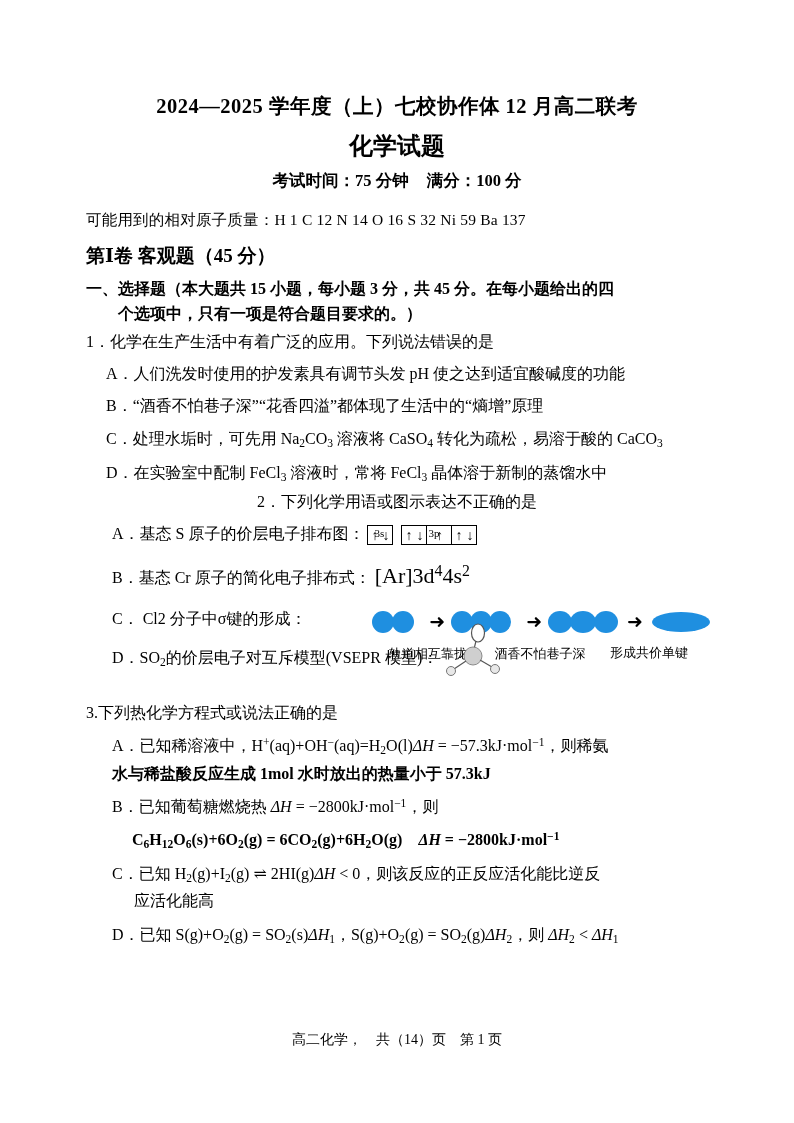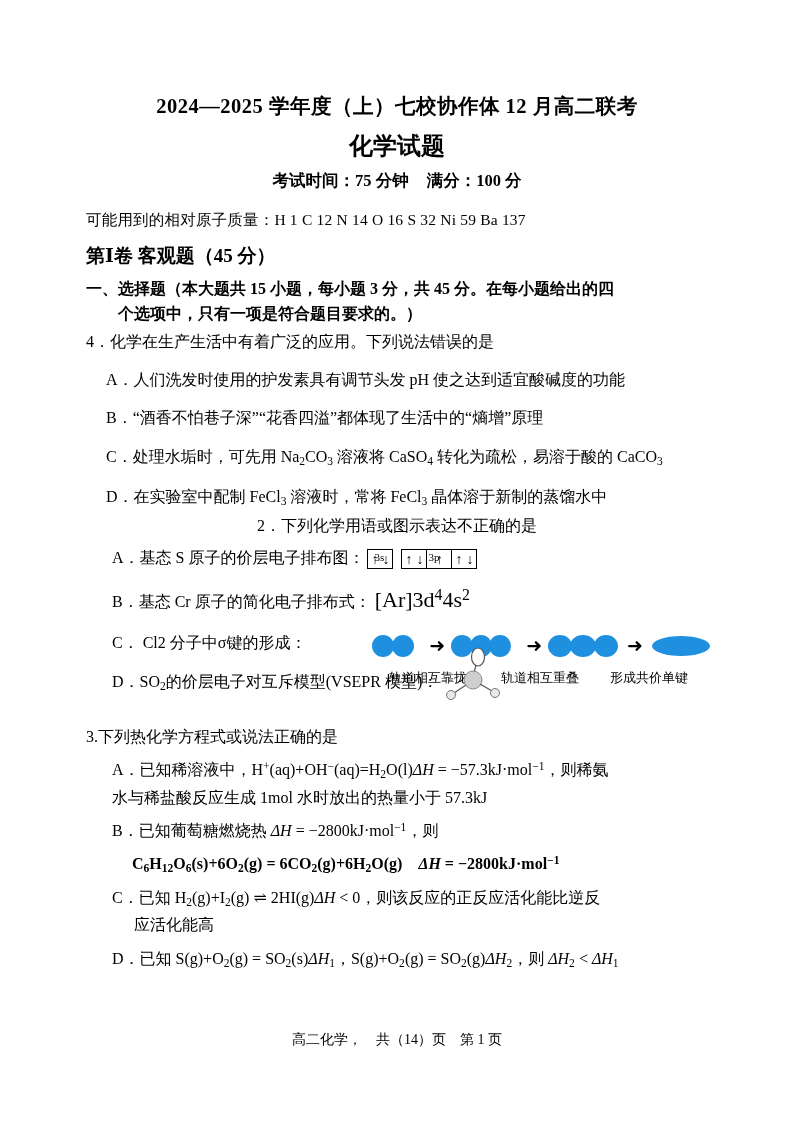--- a/index.html
+++ b/index.html
@@ -65,21 +65,21 @@
   }
   .q-head .indent { display:inline-block; width: 2em; }
   .qline {
     font-size: 16px;
     line-height: 1.58;
     margin: 1px 0;
   }
   .opt {
     font-size: 16px;
     line-height: 1.6;
-    margin: 13px 0 1px 20px;
+    margin: 7px 0 1px 20px;
   }
   .opt2 {
     font-size: 16px;
     line-height: 1.6;
     margin: 1px 0 1px 26px;
   }
   sub { font-size: 0.72em; vertical-align: -0.28em; }
   sup { font-size: 0.72em; vertical-align: 0.45em; }
   .mi { font-family: "Liberation Serif", serif; font-style: italic; }
   .mn { font-family: "Liberation Serif", serif; }
@@ -139,21 +139,21 @@
       <span>可能用到的相对原子质量：</span><span>H 1    C 12    N 14    O 16    S 32    Ni 59    Ba 137</span>
     </div>
 
     <div class="section-title">第Ⅰ卷 客观题（45 分）</div>
 
     <div class="q-head">
       <span>一、选择题（本大题共 15 小题，每小题 3 分，共 45 分。在每小题给出的四</span><br>
       <span class="indent"></span><span>个选项中，只有一项是符合题目要求的。）</span>
     </div>
 
-    <div class="qline">4．化学在生产生活中有着广泛的应用。下列说法错误的是</div>
+    <div class="qline">1．化学在生产生活中有着广泛的应用。下列说法错误的是</div>
     <div class="opt">A．人们洗发时使用的护发素具有调节头发 pH 使之达到适宜酸碱度的功能</div>
     <div class="opt">B．“酒香不怕巷子深”“花香四溢”都体现了生活中的“熵增”原理</div>
     <div class="opt">C．处理水垢时，可先用 Na<sub>2</sub>CO<sub>3</sub> 溶液将 CaSO<sub>4</sub> 转化为疏松，易溶于酸的 CaCO<sub>3</sub></div>
     <div class="opt">D．在实验室中配制 FeCl<sub>3</sub> 溶液时，常将 FeCl<sub>3</sub> 晶体溶于新制的蒸馏水中</div>
 
     <div class="qline" style="margin-top:3px;text-align:center;">2．下列化学用语或图示表达不正确的是</div>
 
     <div class="opt2" style="margin-top:6px;">
       <span>A．基态 S 原子的价层电子排布图：</span>
       <span class="orb-wrap">
@@ -206,22 +206,22 @@
             <span class="blob" style="width:26px;height:22px;position:absolute;left:22px;top:1px;"></span>
             <span class="blob" style="width:24px;height:22px;position:absolute;left:46px;top:1px;"></span>
           </span>
           <span class="arrw">➜</span>
           <span style="position:relative; display:inline-block; width:64px; height:24px;">
             <span class="blob" style="width:58px;height:20px;position:absolute;left:3px;top:2px;border-radius:50%;"></span>
           </span>
         </span>
         <span class="fig-cap">
           <span style="width:112px; text-align:center;">轨道相互靠拢</span>
-          <span style="width:112px; text-align:center;">轨道相互重叠</span>
-          <span style="width:106px; text-align:center;">形成共价单键</span>
+          <span style="width:112px; text-align:center;">酒香不怕巷子深</span>
+          <span style="width:106px; text-align:center;font-family:Liberation Mono, monospace;">形成共价单键</span>
         </span>
       </span>
     </div>
 
     <div class="opt2" style="margin-top:14px; position:relative;">
       <span>D．SO<sub>2</sub>的价层电子对互斥模型(VSEPR 模型)：</span>
       <span class="vsepr" style="position:absolute; left:330px; top:-22px;">
         <svg width="70" height="56" viewBox="0 0 70 56">
           <ellipse cx="36" cy="10" rx="6.5" ry="9" fill="#fff" stroke="#555" stroke-width="1.2"></ellipse>
           <line x1="34" y1="18" x2="31" y2="30" stroke="#555" stroke-width="1.2"></line>
@@ -232,21 +232,21 @@
           <circle cx="53" cy="46" r="4.5" fill="#e8e8e8" stroke="#777" stroke-width="1"></circle>
         </svg>
       </span>
     </div>
 
     <div class="qline" style="margin-top:28px;">3.下列热化学方程式或说法正确的是</div>
 
     <div class="opt2" style="margin-top:8px;">
       A．已知稀溶液中，H<sup>+</sup>(aq)+OH<sup>−</sup>(aq)=H<sub>2</sub>O(l)<span class="mi">ΔH</span> = −57.3kJ·mol<sup>−1</sup>，则稀氨
     </div>
-    <div class="opt2" style="">水与稀盐酸反应生成 1mol 水时放出的热量小于 57.3kJ</div>
+    <div class="opt2" style="font-weight:bold;">水与稀盐酸反应生成 1mol 水时放出的热量小于 57.3kJ</div>
 
     <div class="opt2" style="margin-top:8px;">
       B．已知葡萄糖燃烧热 <span class="mi">ΔH</span> = −2800kJ·mol<sup>−1</sup>，则
     </div>
     <div class="eq-block">
       C<sub>6</sub>H<sub>12</sub>O<sub>6</sub>(s)+6O<sub>2</sub>(g) = 6CO<sub>2</sub>(g)+6H<sub>2</sub>O(g)&nbsp;&nbsp;&nbsp; <span class="mi">ΔH</span> = −2800kJ·mol<sup>−1</sup>
     </div>
 
     <div class="opt2" style="margin-top:6px;">
       C．已知 H<sub>2</sub>(g)+I<sub>2</sub>(g) ⇌ 2HI(g)<span class="mi">ΔH</span> &lt; 0，则该反应的正反应活化能比逆反

